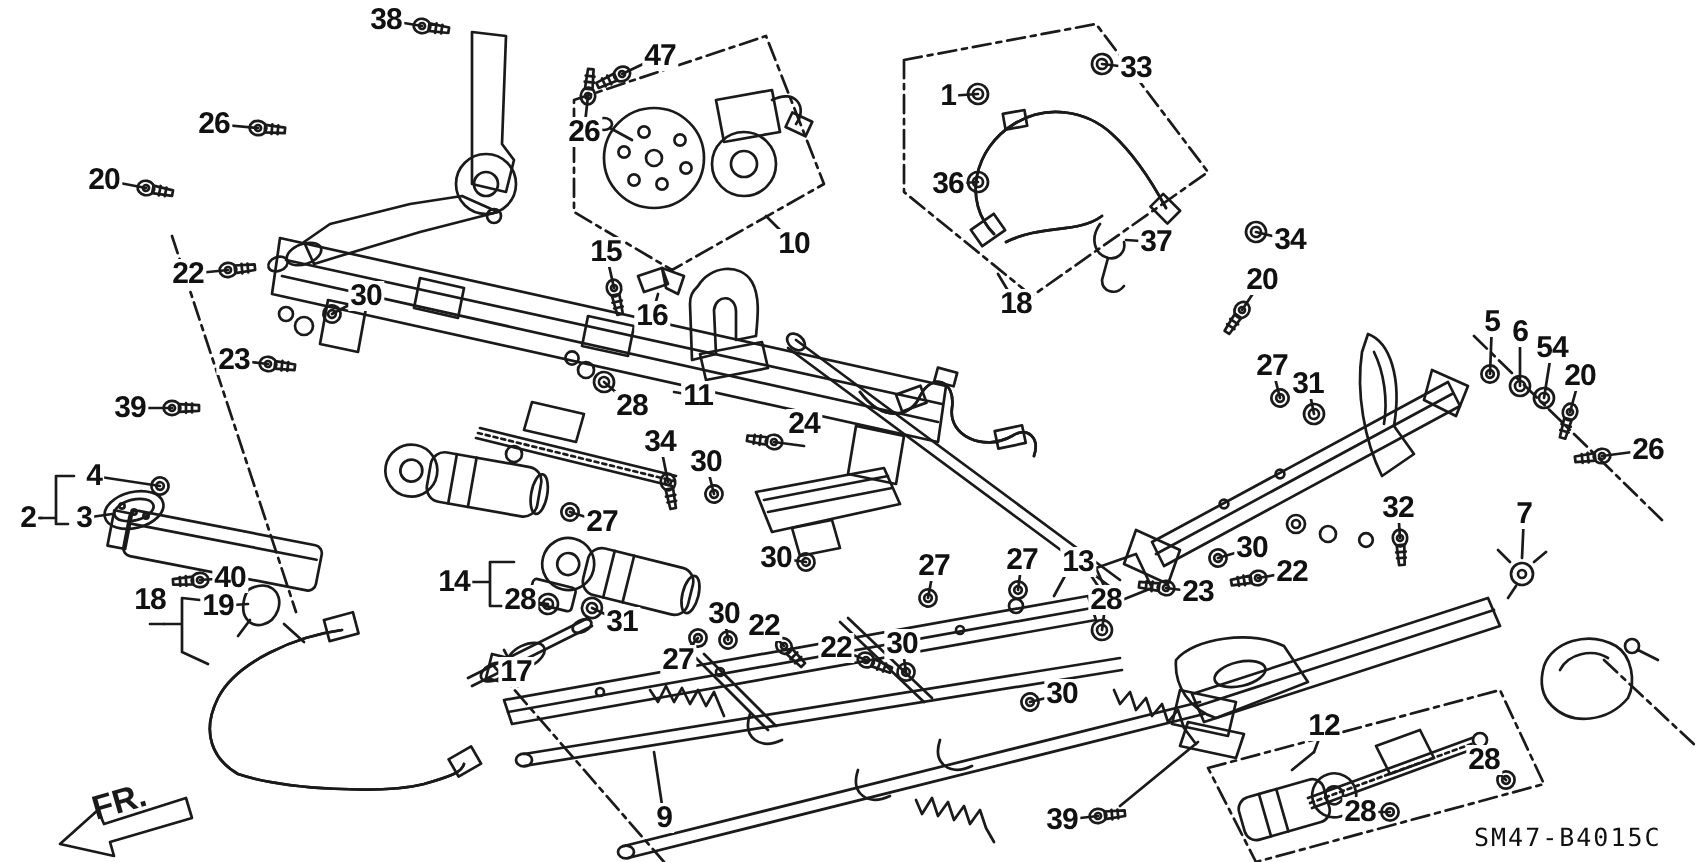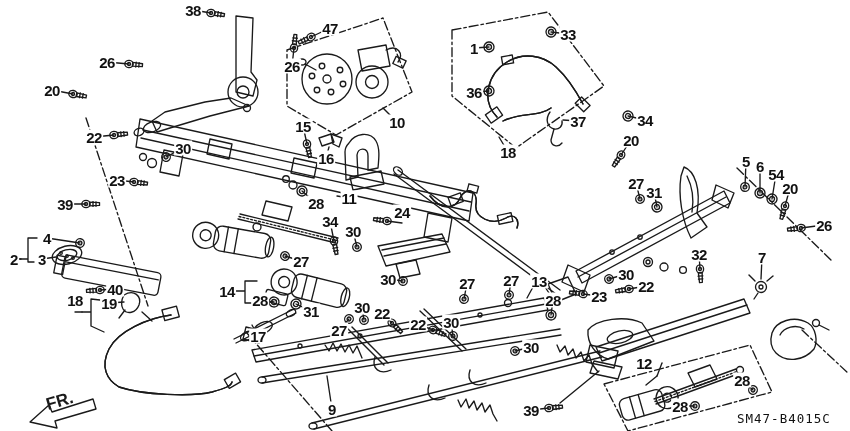--- a/index.html
+++ b/index.html
@@ -663,20 +663,20 @@
       <div class="callout" style="left: 258px; top: 336px;">17</div>
       <div class="callout" style="left: 311px; top: 311px;">31</div>
       <div class="callout" style="left: 362px; top: 307px;">30</div>
       <div class="callout" style="left: 382px; top: 313px;">22</div>
       <div class="callout" style="left: 339px; top: 330px;">27</div>
       <div class="callout" style="left: 418px; top: 324px;">22</div>
       <div class="callout" style="left: 451px; top: 322px;">30</div>
       <div class="callout" style="left: 531px; top: 347px;">30</div>
       <div class="callout" style="left: 332px; top: 409px;">9</div>
       <div class="callout" style="left: 531px; top: 410px;">39</div>
-      <div class="callout" style="left: 644px; top: 363px;">12</div>
+      <div class="callout" style="left: 662px; top: 363px;">12</div>
       <div class="callout" style="left: 742px; top: 380px;">28</div>
       <div class="callout" style="left: 680px; top: 406px;">28</div>
     </div>
 
   <div class="code">SM47-B4015C</div>
 
 </div>
 
 </body></html>

